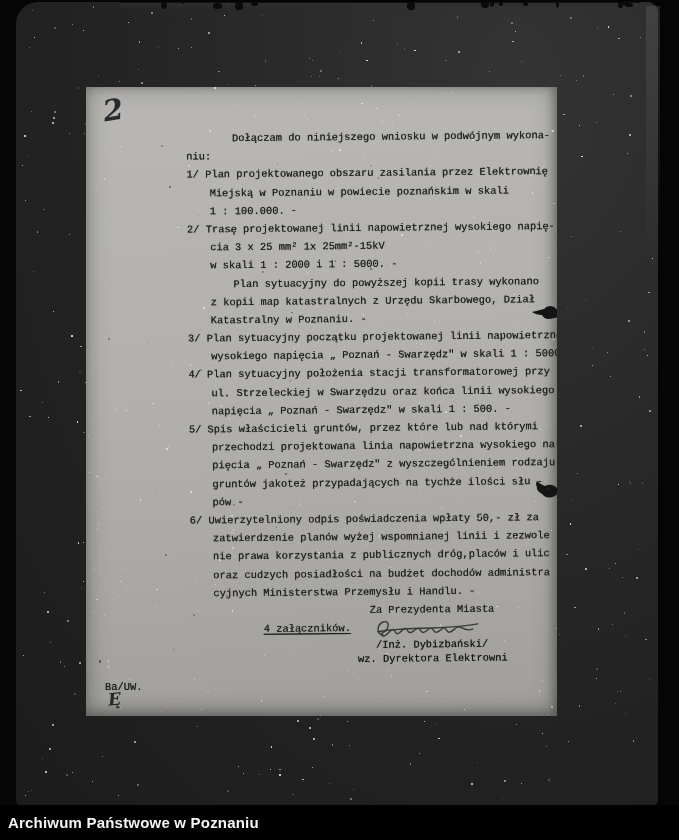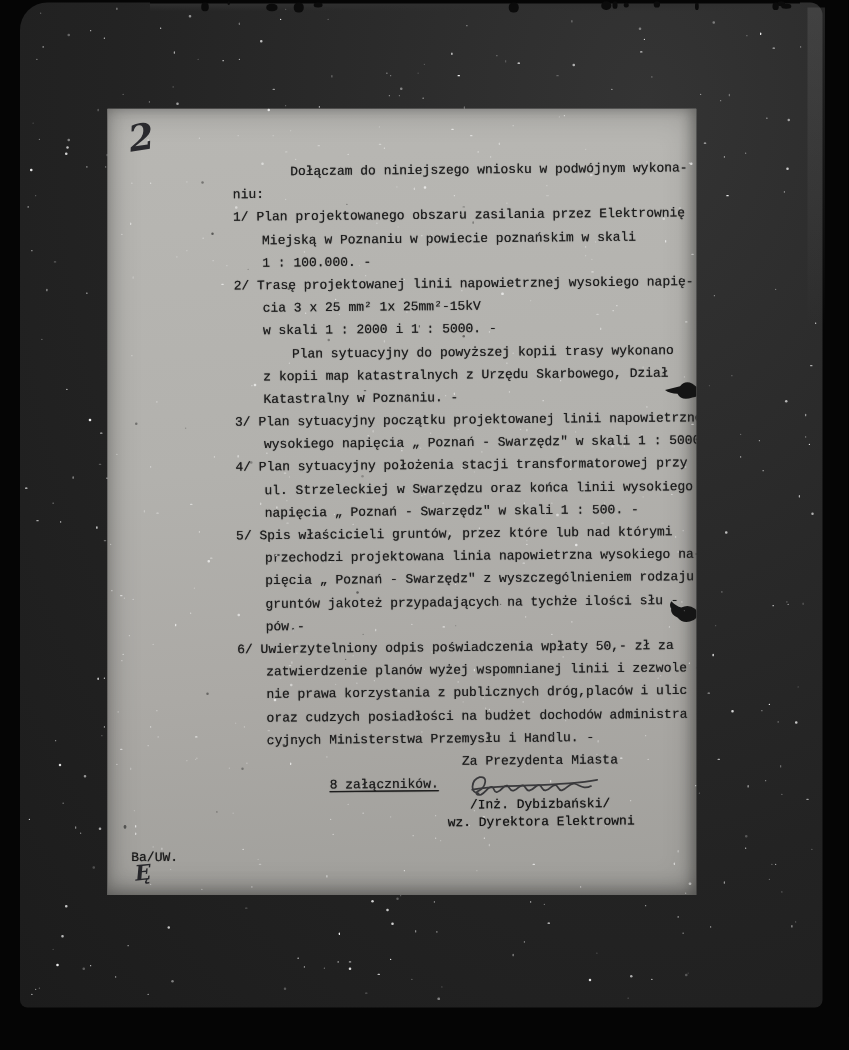--- a/index.html
+++ b/index.html
@@ -53,21 +53,21 @@
 <div class="stage">
   <div class="frame"></div>
   <div class="edge-top"></div>
   <div class="edge-right"></div>
 
   <div class="paper">
     <span class="hand2">2</span>
 
     <div class="typed">
       <div class="att-row">
-        <span class="underl">8 załączników.</span>
+        <span class="underl">4 załączników.</span>
         <span class="signer">Za Prezydenta Miasta</span>
       </div>
       <svg class="sig-svg" width="112" height="24" viewBox="0 0 112 24">
         <g fill="none" stroke="#2b2b2e" stroke-width="1.4" stroke-linecap="round" opacity="0.88">
           <path d="M11,17 C4,17 5,6 12,4 C19,3 17,12 11,15 C8,16 9,19 13,18 C17,16 19,11 22,12 C24,13 23,17 26,16 C30,15 31,10 34,11 C36,12 36,16 39,15 C43,14 44,10 47,11 C49,12 49,16 52,15 C56,14 57,10 60,11 C62,12 62,16 65,15 C69,14 70,10 73,11 C75,12 75,16 78,15 C82,14 84,9 88,10 C92,11 95,15 101,12"></path>
           <path d="M6,14 C32,9 72,13 106,7"></path>
         </g>
       </svg>
       <div class="tl sig-name">/Inż. Dybizbański/</div>
       <div class="tl sig-role">wz. Dyrektora Elektrowni</div>
@@ -103,20 +103,23 @@
     <span class="handE">Ę</span>
 
     <svg class="blob" style="left:446px;top:216px" width="32" height="20" viewBox="0 0 32 20">
       <path d="M0,9 L12,6 Q16,1 22,4 L27,8 Q30,14 22,15 Q13,18 10,12 Q4,12 0,9 Z" fill="#141414"></path>
     </svg>
     <svg class="blob" style="left:447px;top:392px" width="30" height="22" viewBox="0 0 30 22">
       <path d="M4,2 Q8,6 12,7 Q18,4 23,8 Q28,13 22,17 Q14,21 9,15 Q3,12 4,8 Q2,5 4,2 Z" fill="#151515"></path>
     </svg>
   </div>
 
+  <div class="caption">
+    <span>Archiwum Państwowe w Poznaniu</span>
+  </div>
 <i class="sp" style="left: 54px; top: 110.9px; width: 1.7px; height: 1.7px; opacity: 0.43;"></i>
     <i class="sp" style="left: 563.1px; top: 113.8px; width: 1.6px; height: 1.6px; opacity: 0.65;"></i>
     <i class="sp" style="left: 648.7px; top: 678.8px; width: 0.9px; height: 0.9px; opacity: 0.3;"></i>
     <i class="sp" style="left: 336.7px; top: 395.9px; width: 1.3px; height: 1.3px; opacity: 0.54;"></i>
     <i class="sp" style="left: 444.9px; top: 59.5px; width: 1.8px; height: 1.8px; opacity: 0.26;"></i>
     <i class="sp" style="left: 231.6px; top: 103.5px; width: 1.2px; height: 1.2px; opacity: 0.26;"></i>
     <i class="sp" style="left: 119.7px; top: 145.6px; width: 1.4px; height: 1.4px; opacity: 0.65;"></i>
     <i class="sp" style="left: 140.9px; top: 205.2px; width: 0.9px; height: 0.9px; opacity: 0.37;"></i>
     <i class="sp" style="left: 420.4px; top: 611.2px; width: 0.8px; height: 0.8px; opacity: 0.39;"></i>
     <i class="sp" style="left: 513.1px; top: 346.5px; width: 1px; height: 1px; opacity: 0.38;"></i>

